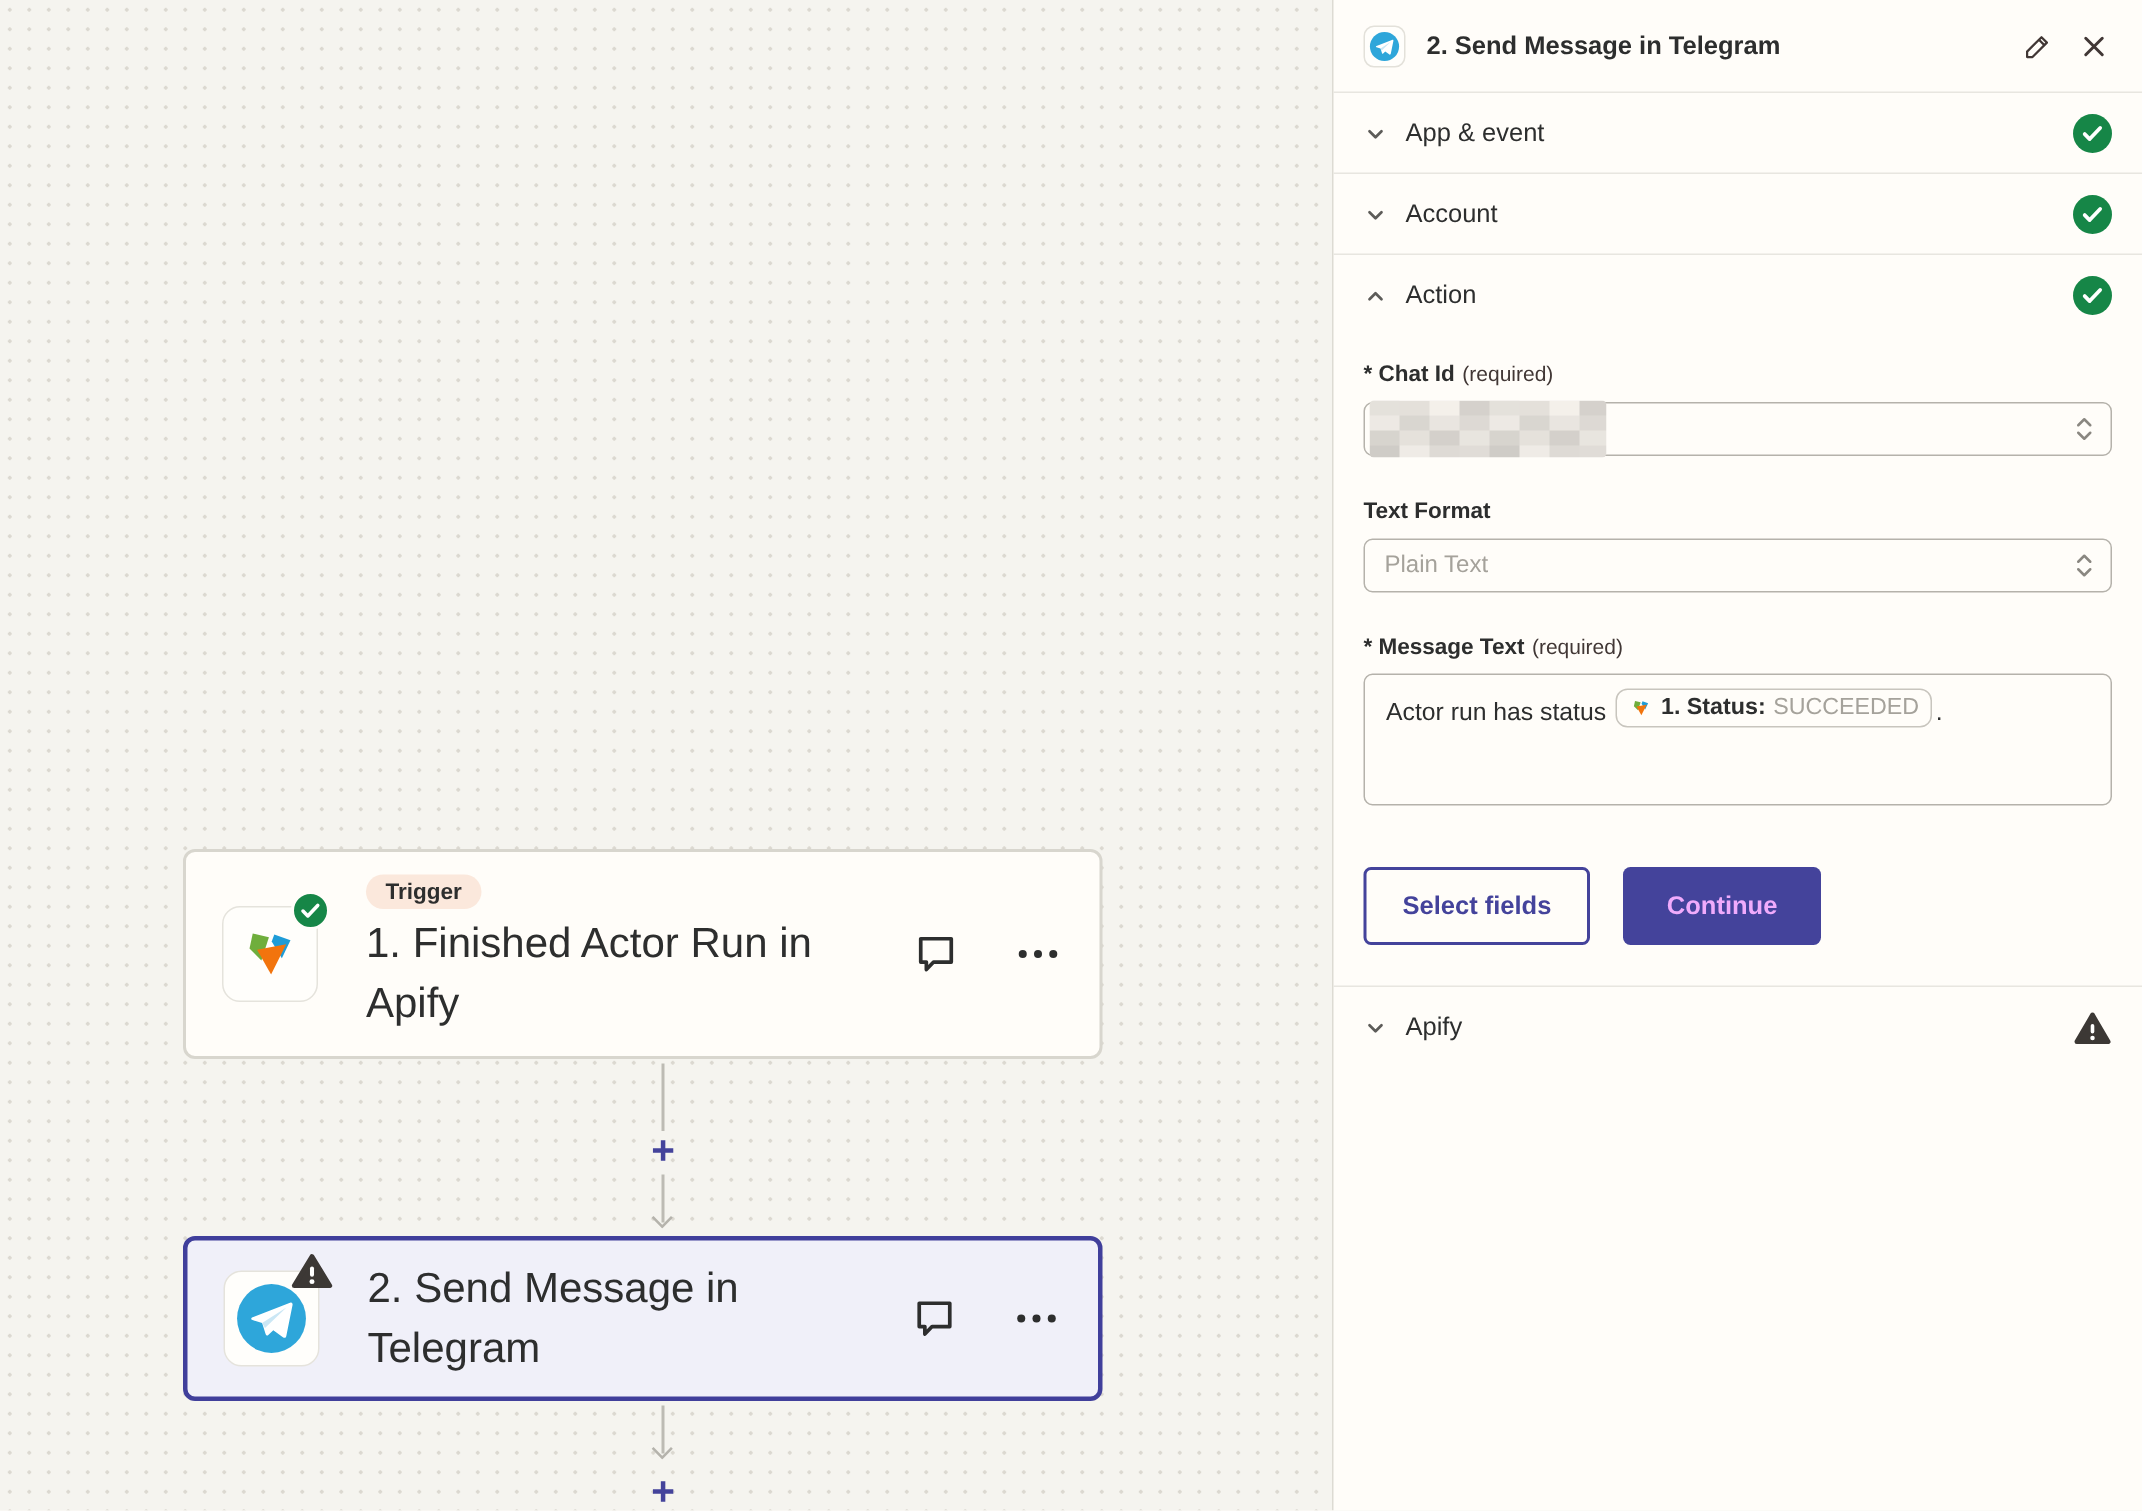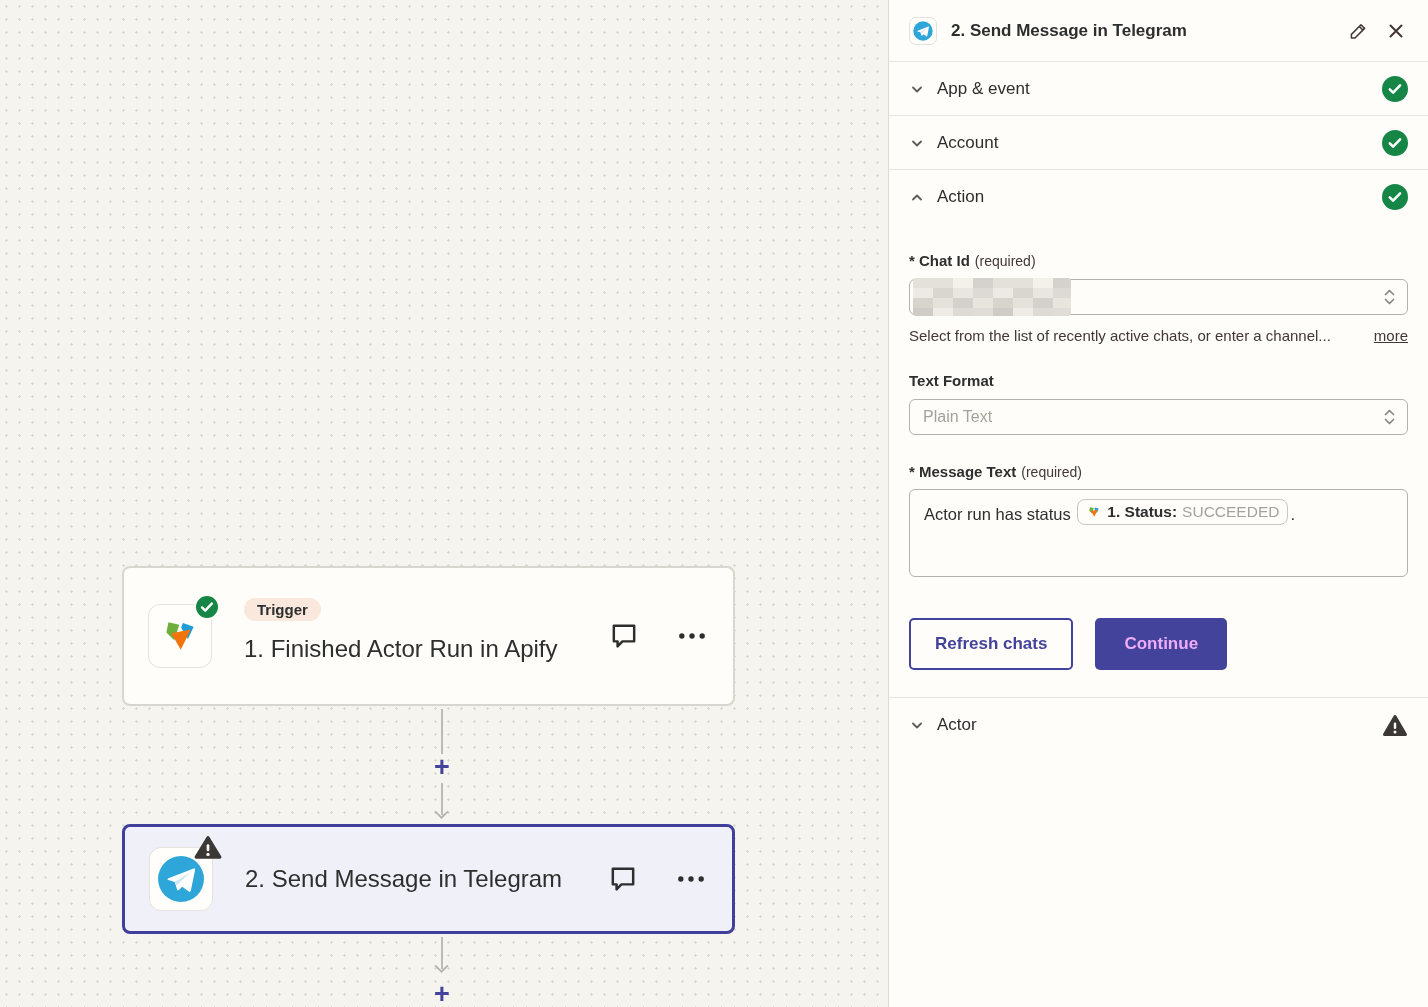--- a/index.html
+++ b/index.html
@@ -25,41 +25,41 @@
   .canvas{position:absolute;left:0;top:0;width:888px;height:1007px;background-color:var(--canvas-bg);
     background-image:radial-gradient(#DBD8D0 1.1px, transparent 1.1px);background-size:13px 13px;}
   .step-card{position:absolute;left:122px;width:613px;border-radius:8px;display:flex;align-items:center;padding:0 24px;cursor:pointer;}
   .card-trigger{top:566px;height:140px;background:var(--panel-bg);border:2px solid #D8D6CE;}
   .card-action{top:824px;height:110px;background:var(--card2-bg);border:3px solid #403F9B;}
   .app-icon-lg{position:relative;width:64px;height:64px;border-radius:12px;background:#FFFEFB;border:1px solid #E5E3DC;display:flex;align-items:center;justify-content:center;flex:none;}
   .badge-check{position:absolute;top:-11px;right:-9px;width:26px;height:26px;}
   .badge-warn{position:absolute;top:-14px;right:-11px;width:30px;height:28px;}
   .card-text{margin-left:32px;width:340px;}
   .trigger-badge{display:inline-block;background:var(--badge-bg);color:var(--ink);font-size:15px;font-weight:bold;padding:3px 13px;border-radius:13px;margin-bottom:3px;}
-  .card-title{font-size:24px;line-height:50px;color:var(--ink);}
+  .card-title{font-size:28px;line-height:40px;color:var(--ink);}
   .card-icons{margin-left:auto;display:flex;align-items:center;gap:34px;color:var(--ink);}
   .icon-btn{background:none;border:none;color:var(--ink);cursor:pointer;display:flex;align-items:center;padding:2px;}
   .connector{position:absolute;width:2px;background:#BDBBB4;left:441px;}
   .arrowhead{position:absolute;left:434px;}
   .plus-btn{position:absolute;left:427px;width:30px;height:30px;border:none;background:transparent;color:var(--primary);font-size:27px;font-weight:bold;line-height:26px;cursor:pointer;text-align:center;}
 
   
   .panel{position:absolute;left:888px;top:0;width:540px;height:1007px;background:var(--panel-bg);border-left:1px solid #DDDBD3;}
   .panel-header{display:flex;align-items:center;height:62px;padding:0 20px;border-bottom:1px solid var(--line);}
   .app-icon-sm{width:28px;height:28px;border-radius:7px;background:#FFFEFB;border:1px solid #E3E1DA;display:flex;align-items:center;justify-content:center;flex:none;}
   .panel-title{flex:1;margin-left:14px;font-size:17px;font-weight:bold;color:var(--ink);}
   .panel-header .icon-btn{margin-left:14px;color:var(--ink-soft);}
   .section-row{display:flex;align-items:center;height:54px;padding:0 20px;cursor:pointer;}
   .section-row.bordered{border-bottom:1px solid var(--line);}
   .section-row .chev{color:#5D5C59;margin-right:12px;display:flex;}
   .section-label{font-size:17px;font-weight:normal;color:var(--ink);}
   .section-status{margin-left:auto;display:flex;align-items:center;}
 
   .form{padding:0 20px;}
-  .field-label{margin-top:28px;font-size:15px;color:var(--ink);}
+  .field-label{margin-top:17px;font-size:15px;color:var(--ink);}
   .field-label b{font-weight:bold;}
   .req{font-weight:normal;font-size:14px;color:var(--ink-soft);margin-left:5px;}
   .input-box{position:relative;margin-top:10px;height:36px;border:1px solid var(--input-border);border-radius:6px;background:var(--panel-bg);display:flex;align-items:center;padding:0 34px 0 3px;cursor:pointer;}
   .dbl-chev{position:absolute;right:10px;top:50%;transform:translateY(-50%);display:flex;}
   .redacted{width:158px;height:38px;border-radius:3px;
     background-image:conic-gradient(#EAE8E5 25%, #F6F4F1 25% 50%, #E4E2DF 50% 75%, #FBF9F6 75%),conic-gradient(#F1EFEC 25%, #E8E6E3 25% 50%, #F8F6F3 50% 75%, #EDEBE8 75%);
     background-size:40px 40px,80px 40px;background-position:0 0,20px 10px;background-blend-mode:multiply;}
   .helper-row{display:flex;align-items:baseline;margin-top:12px;font-size:15px;color:var(--ink-soft);}
   .helper-text{flex:1;padding-right:10px;}
   .more-link{text-decoration:underline;color:var(--ink-soft);cursor:pointer;white-space:nowrap;font-size:15px;background:none;border:none;font-family:inherit;}
@@ -271,24 +271,20 @@
       <b>* <span>Chat Id</span></b><span class="req">(required)</span>
     </div>
     <div class="input-box">
       <div class="redacted"></div>
       <span class="dbl-chev">
           <svg width="15" height="21" viewBox="0 0 15 21">
             <use href="#i-dbl-chev"></use>
           </svg>
         </span>
     </div>
-    <div class="helper-row">
-      <span class="helper-text">Select from the list of recently active chats, or enter a channel...</span>
-      <button class="more-link">more</button>
-    </div>
 
     <div class="field-label" style="margin-top:28px;">
       <b>Text Format</b>
     </div>
     <div class="input-box">
       <span class="select-value">Plain Text</span>
       <span class="dbl-chev">
           <svg width="15" height="21" viewBox="0 0 15 21">
             <use href="#i-dbl-chev"></use>
           </svg>
@@ -302,33 +298,33 @@
       <span>Actor run</span><span> has status </span><span class="token">
           <svg width="16" height="16" viewBox="0 0 32 32">
             <use href="#i-apify"></use>
           </svg>
           <span class="t-label">1. Status:</span>
           <span class="t-value">SUCCEEDED</span>
         </span><span>.</span>
     </div>
 
     <div class="btn-row">
-      <button class="btn btn-secondary">Refresh chats</button>
+      <button class="btn btn-secondary">Select fields</button>
       <button class="btn btn-primary">Continue</button>
     </div>
 
     <hr class="form-divider">
   </div>
 
   <div class="section-row">
     <span class="chev">
         <svg width="16" height="16" viewBox="0 0 16 16">
           <use href="#i-chev-down"></use>
         </svg>
       </span>
-    <span class="section-label">Actor</span>
+    <span class="section-label">Apify</span>
     <span class="section-status">
         <svg width="26" height="25" viewBox="0 0 26 25">
           <use href="#i-warning"></use>
         </svg>
       </span>
   </div>
 </div>
 
 </body></html>

